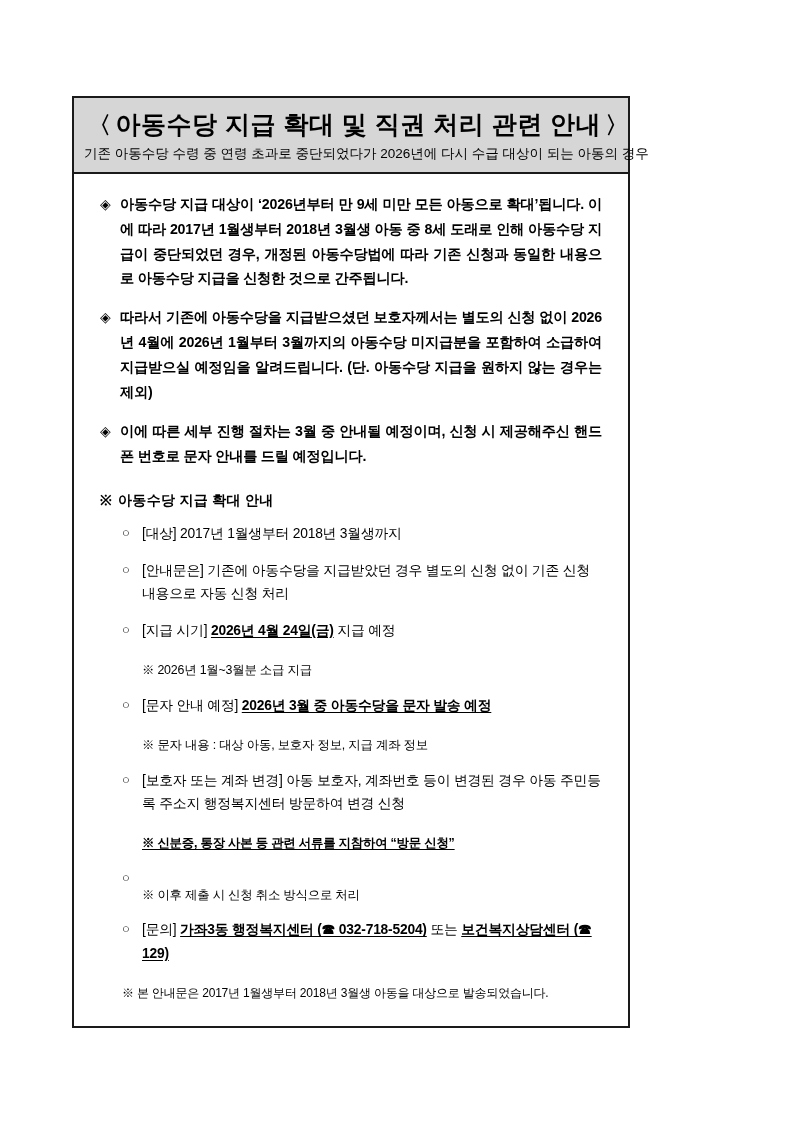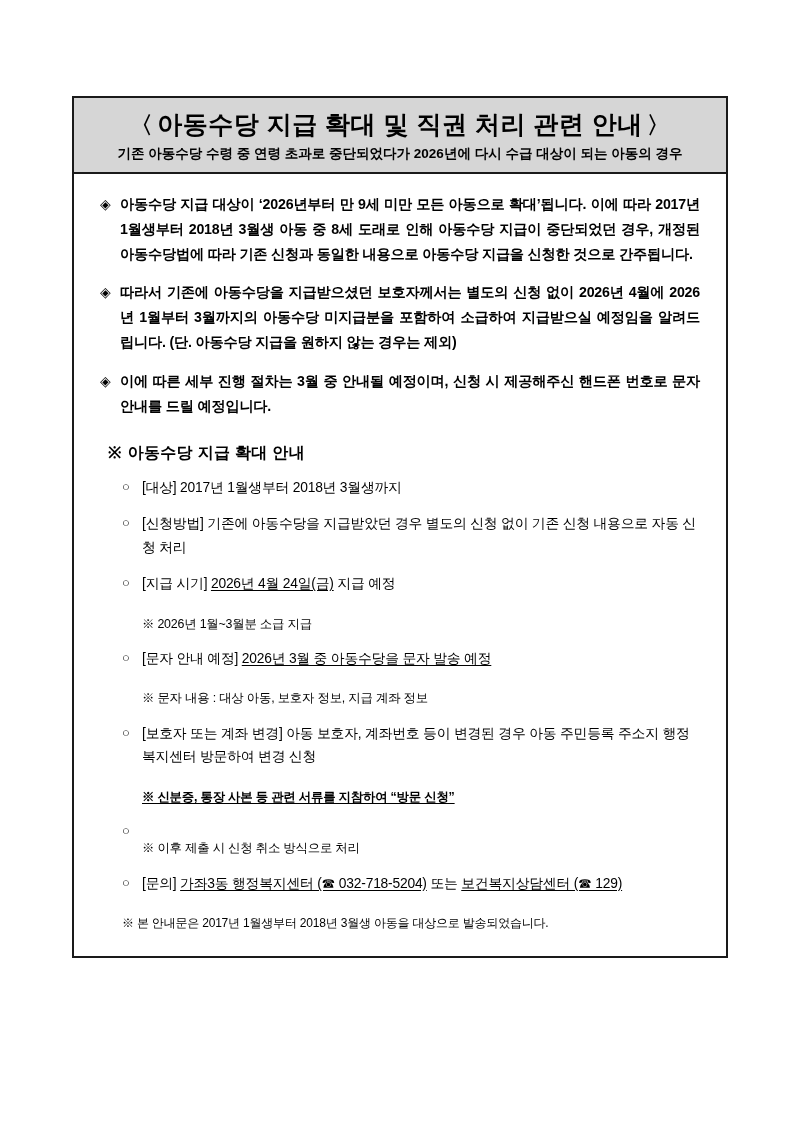--- a/index.html
+++ b/index.html
@@ -19,21 +19,21 @@
     position: relative;
     width: 800px;
     height: 1131px;
     box-sizing: border-box;
   }
 
   .notice {
     position: absolute;
     left: 72px;
     top: 96px;
-    width: 656px;
+    width: 558px;
     border: 2px solid #1a1a1a;
     box-sizing: border-box;
     background: #ffffff;
   }
 
   
   .header {
     background: #d6d6d6;
     border-bottom: 2px solid #1a1a1a;
     padding: 12px 10px 10px 10px;
@@ -47,21 +47,21 @@
     white-space: nowrap;
   }
   .header-title .chev {
     font-weight: bold;
     font-size: 23px;
     padding: 0 4px;
   }
   .header-sub {
     margin-top: 7px;
     font-size: 13.5px;
-    font-weight: bold;
+    font-weight: normal;
     line-height: 1.2;
     white-space: nowrap;
   }
 
   
   .body {
     padding: 18px 26px 22px 26px;
   }
 
   
@@ -81,22 +81,22 @@
     flex: 1 1 auto;
     font-size: 14.2px;
     font-weight: bold;
     line-height: 1.75;
     text-align: justify;
     letter-spacing: -0.2px;
   }
 
   
   .section-head {
-    margin: 22px 0 12px 8px;
-    font-size: 16px;
+    margin: 22px 0 12px 0;
+    font-size: 14px;
     font-weight: bold;
     letter-spacing: 0.3px;
   }
   .section-head .star {
     margin-right: 6px;
   }
 
   
   .circ-list {
     margin: 0;
@@ -122,21 +122,21 @@
     letter-spacing: -0.2px;
   }
   .lbl {
     font-weight: normal;
   }
   .u {
     text-decoration: underline;
     text-underline-offset: 2px;
   }
   .b {
-    font-weight: normal;
+    font-weight: bold;
     text-align: center;
   }
   .sub-note {
     font-size: 12.4px;
     line-height: 1.65;
     letter-spacing: -0.2px;
     margin-top: 18px;
   }
   .sub-note.bold-u {
     font-weight: bold;
@@ -194,21 +194,21 @@
               <span class="lbl">[대상]</span>
               <span>2017년 1월생부터 2018년 3월생까지</span>
             </div>
           </div>
         </div>
 
         <div class="circ-item">
           <span class="circ-mark">○</span>
           <div class="circ-body">
             <div class="circ-line">
-              <span class="lbl">[신청방법]</span>
+              <span class="lbl">[안내문은]</span>
               <span>기존에 아동수당을 지급받았던 경우 별도의 신청 없이 기존 신청 내용으로 자동 신청 처리</span>
             </div>
           </div>
         </div>
 
         <div class="circ-item">
           <span class="circ-mark">○</span>
           <div class="circ-body">
             <div class="circ-line">
               <span class="lbl">[지급 시기]</span>

